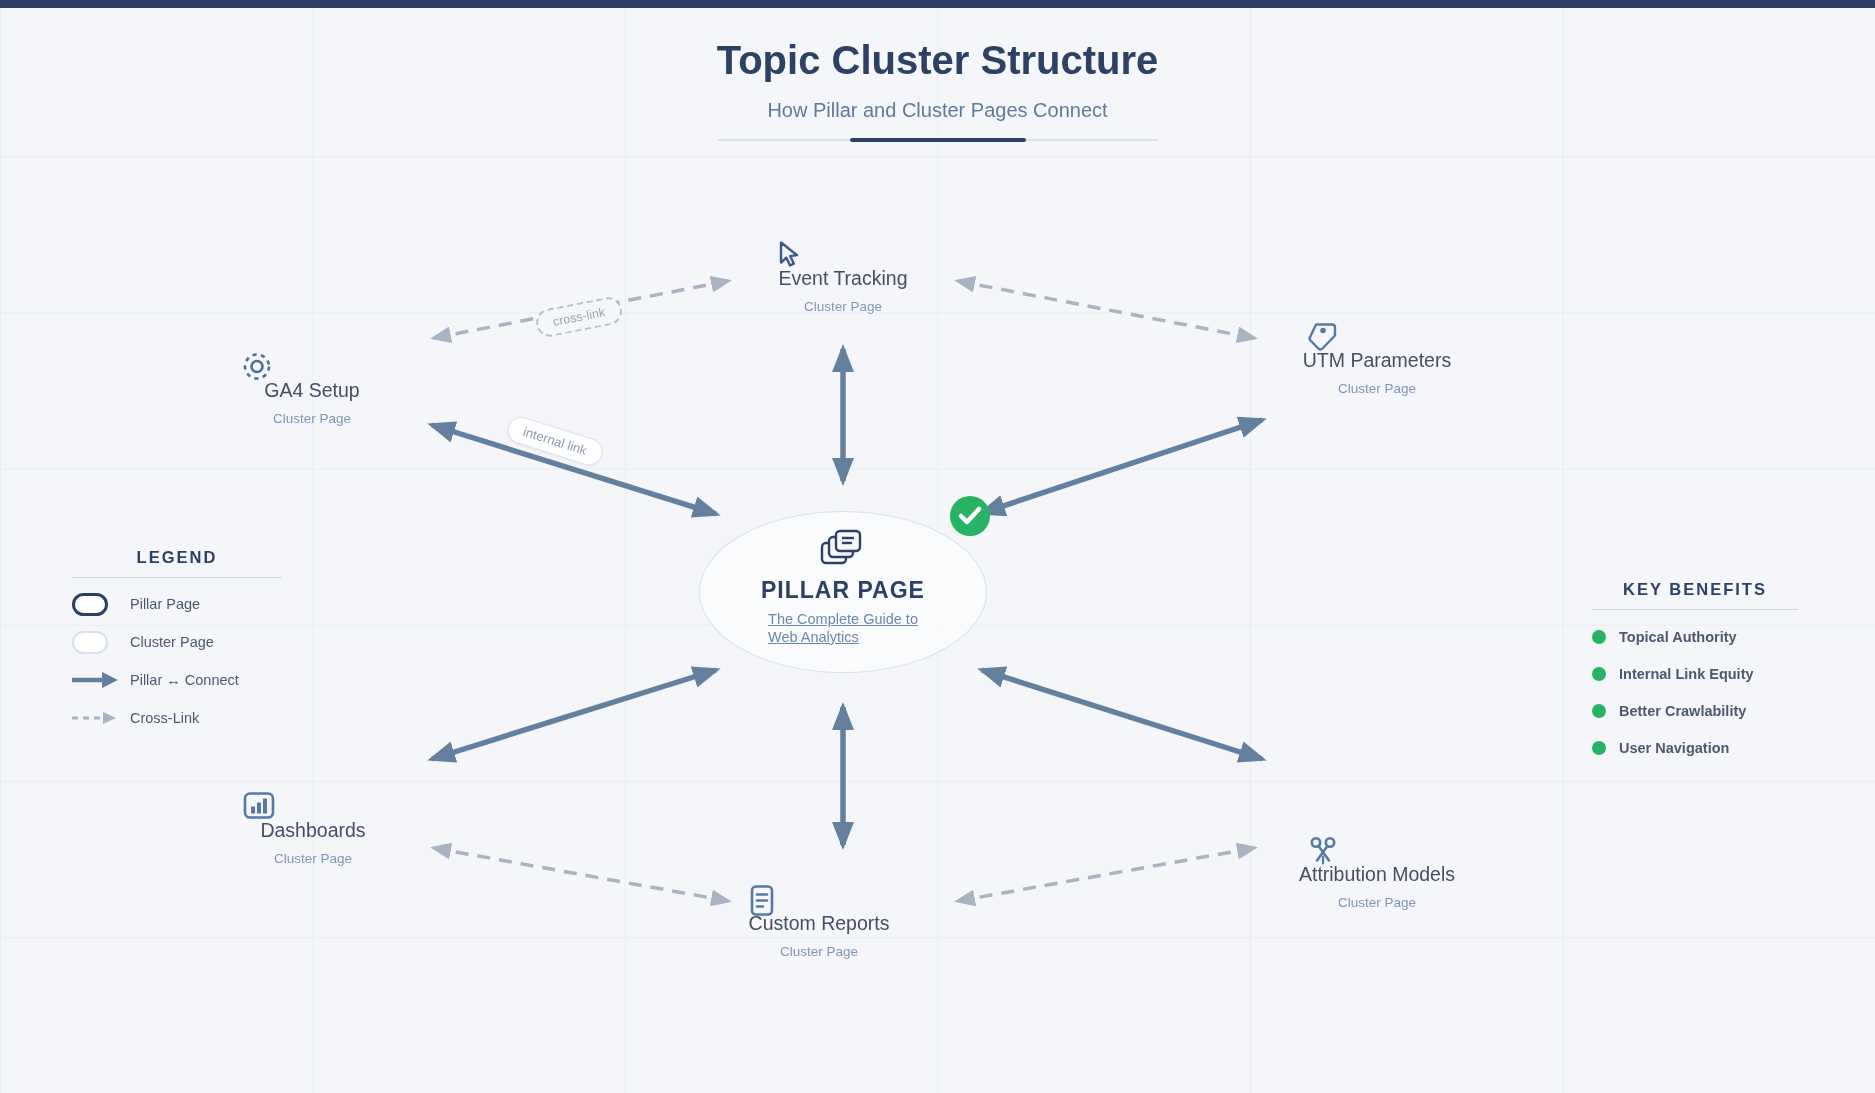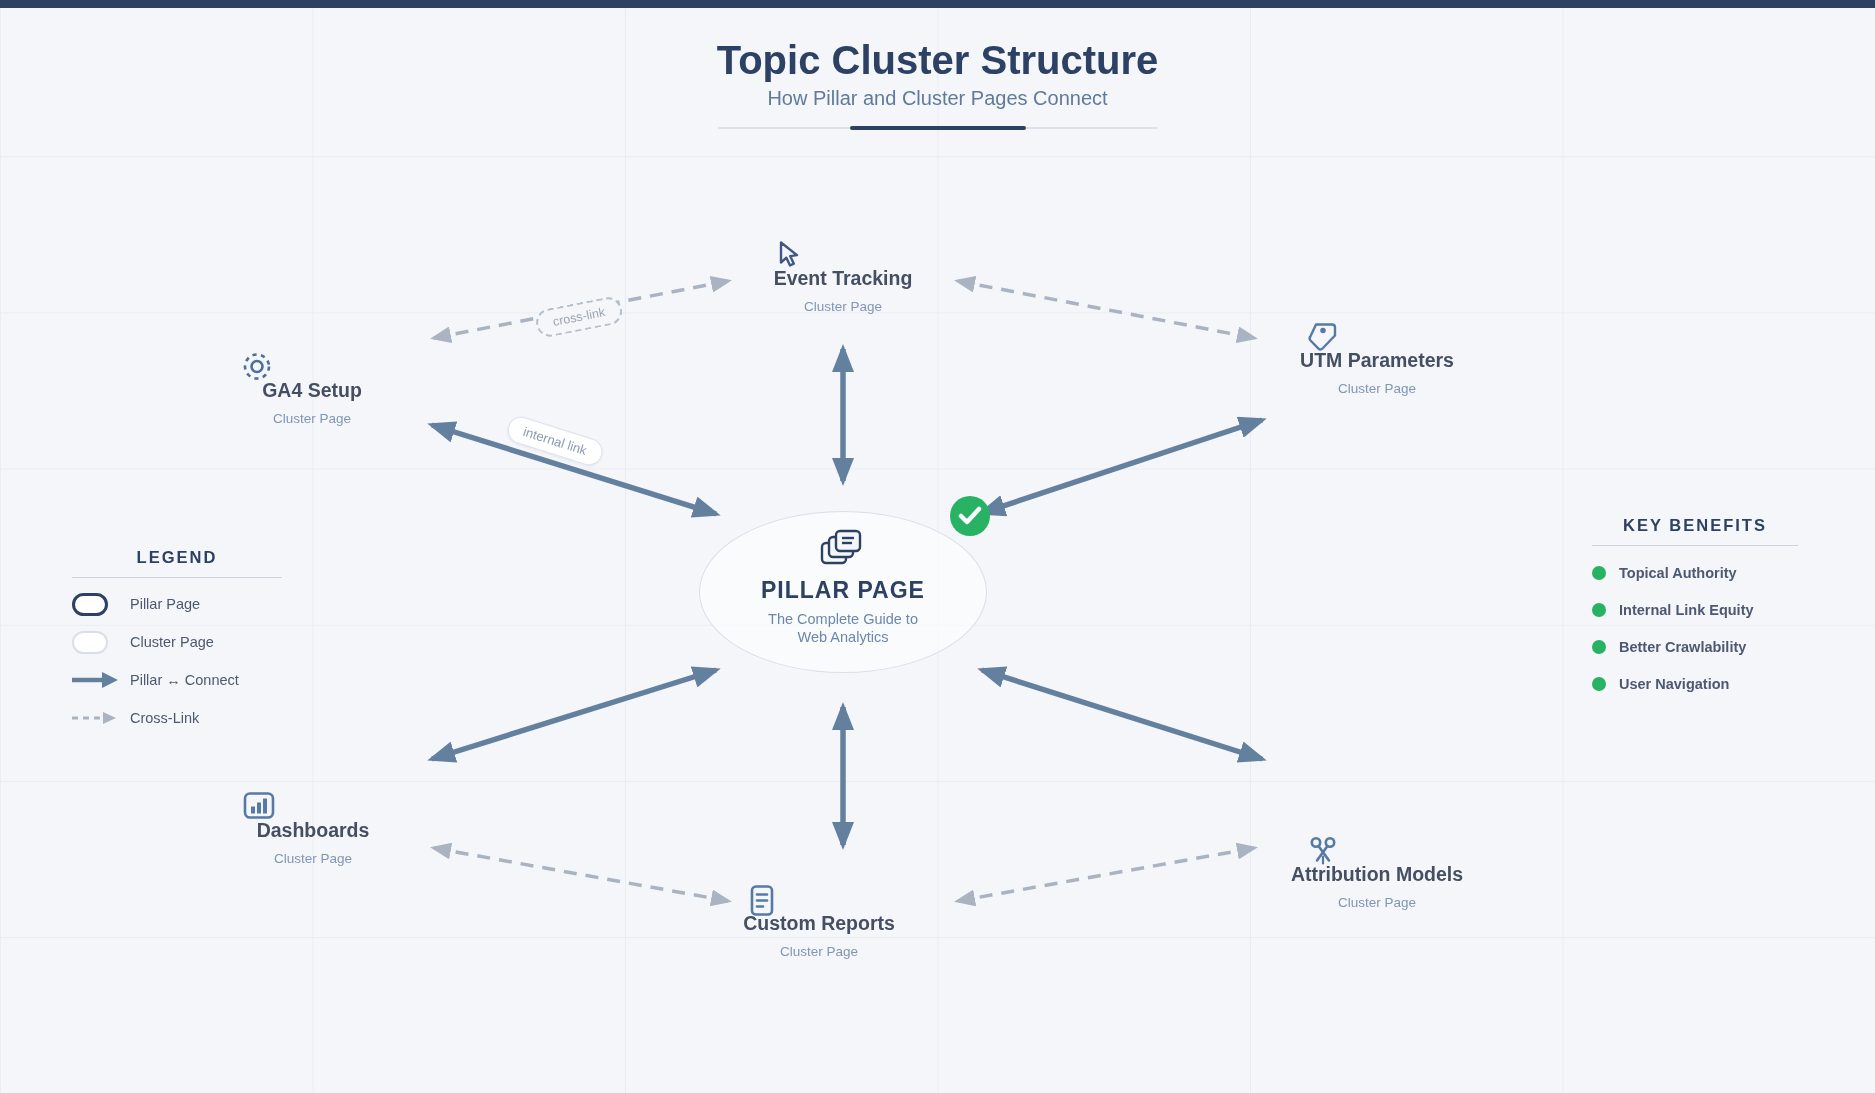--- a/index.html
+++ b/index.html
@@ -17,21 +17,21 @@
 
   .topbar { position:absolute; top:0; left:0; width:100%; height:8px; background:#2d4164; }
   .footer {
     position:absolute; bottom:0; left:0; width:100%; height:44px; background:#2d4164;
     display:flex; align-items:center; justify-content:center;
   }
   .footer .brand { color:#edf1f7; font-size:17px; letter-spacing:4px; }
 
   .header { position:absolute; top:36px; left:0; width:100%; text-align:center; }
   .header .title { font-size:40px; font-weight:bold; color:#2d4164; line-height:48px; }
-  .header .subtitle { margin-top:2px; font-size:20px; color:#5f7a9c; line-height:24px; }
+  .header .subtitle { margin-top:14px; font-size:20px; color:#5f7a9c; line-height:24px; }
   .header .rule { position:relative; width:440px; height:4px; margin:16px auto 0; }
   .header .rule .base { position:absolute; top:1px; left:0; width:100%; height:2px; background:#dce1e9; border-radius:2px; }
   .header .rule .accent { position:absolute; top:0; left:50%; transform:translateX(-50%); width:176px; height:4px; background:#2d4164; border-radius:2px; }
 
   svg.connectors { position:absolute; top:0; left:0; }
 
   .link-pill {
     position:absolute; white-space:nowrap; border-radius:999px;
     font-size:13px; padding:5px 15px; z-index:3;
   }
@@ -39,51 +39,51 @@
     left:579px; top:317px; transform:translate(-50%,-50%) rotate(-11deg);
     border:2px dashed #b6bfcc; color:#9aa5b4; background:#f4f6f9; font-size:12.5px;
   }
   .pill-internal {
     left:555px; top:441px; transform:translate(-50%,-50%) rotate(17.5deg);
     border:1px solid #dde2eb; color:#8d9ab1; background:#ffffff;
     box-shadow:0 1px 3px rgba(45,65,100,0.08);
   }
 
   .cluster-node { position:absolute; width:280px; transform:translate(-50%,-50%); text-align:center; z-index:4; }
-  .cluster-node .node-title { font-size:19.5px; font-weight:bold; color:#454f63; line-height:24px; }
+  .cluster-node .node-title { font-size:19.5px; font-weight:normal; color:#454f63; line-height:24px; }
   .cluster-node .node-sub { margin-top:9px; font-size:13.5px; color:#8096b6; line-height:16px; }
   .cluster-node .node-icon { position:absolute; width:32px; height:32px; left:50%; margin-left:-71px; top:-27px; }
 
   .pillar-node {
     position:absolute; left:843px; top:592px; width:288px; height:162px;
     transform:translate(-50%,-50%); border:1.5px solid #d9dfe9; border-radius:50%;
     background:rgba(255,255,255,0.55); z-index:4;
     display:flex; flex-direction:column; align-items:center; padding-top:16px;
   }
   .pillar-node .p-title { margin-top:3px; font-size:23px; font-weight:bold; color:#2d4164; letter-spacing:1px; }
-  .pillar-node .p-sub { margin-top:6px; font-size:14.5px; color:#6c87ad; line-height:18px; text-align:center; }
+  .pillar-node .p-sub { margin-top:6px; font-size:14.5px; color:#6c87ad; line-height:18px; text-align:left;text-decoration:underline; }
 
   .check-badge {
     position:absolute; left:950px; top:496px; width:40px; height:40px; border-radius:50%;
     background:#28b263; z-index:5; display:flex; align-items:center; justify-content:center;
   }
 
   .panel { position:absolute; z-index:4; }
   .panel-title { font-size:16.5px; font-weight:bold; letter-spacing:2px; color:#2d4164; text-align:center; }
   .panel-rule { margin-top:10px; height:1px; background:#ccd4df; }
 
   .legend { left:72px; top:548px; width:210px; }
   .legend-item { display:flex; align-items:center; margin-top:14px; height:24px; }
   .legend-item:first-of-type { margin-top:17px; }
   .legend-swatch { width:46px; display:flex; align-items:center; }
   .legend-label { margin-left:12px; font-size:14.5px; color:#4d5970; }
   .sw-pillar { width:36px; height:23px; border:3px solid #2d4164; border-radius:12px; background:#fff; }
   .sw-cluster { width:36px; height:23px; border:2px solid #d9dfe8; border-radius:12px; background:#fff; }
 
-  .benefits { left:1592px; top:516px; width:206px; }
+  .benefits { left:1592px; top:580px; width:206px; }
   .benefit-item { display:flex; align-items:center; margin-top:16px; height:21px; }
   .benefit-item:first-of-type { margin-top:18px; }
   .benefit-dot { width:14px; height:14px; border-radius:50%; background:#28b263; flex:none; }
   .benefit-label { margin-left:13px; font-size:14.5px; color:#4d5970;font-weight:bold; }
 
   .node-icon svg, .legend-swatch svg { display:block; }
 </style>
 </head>
 <body>
 

